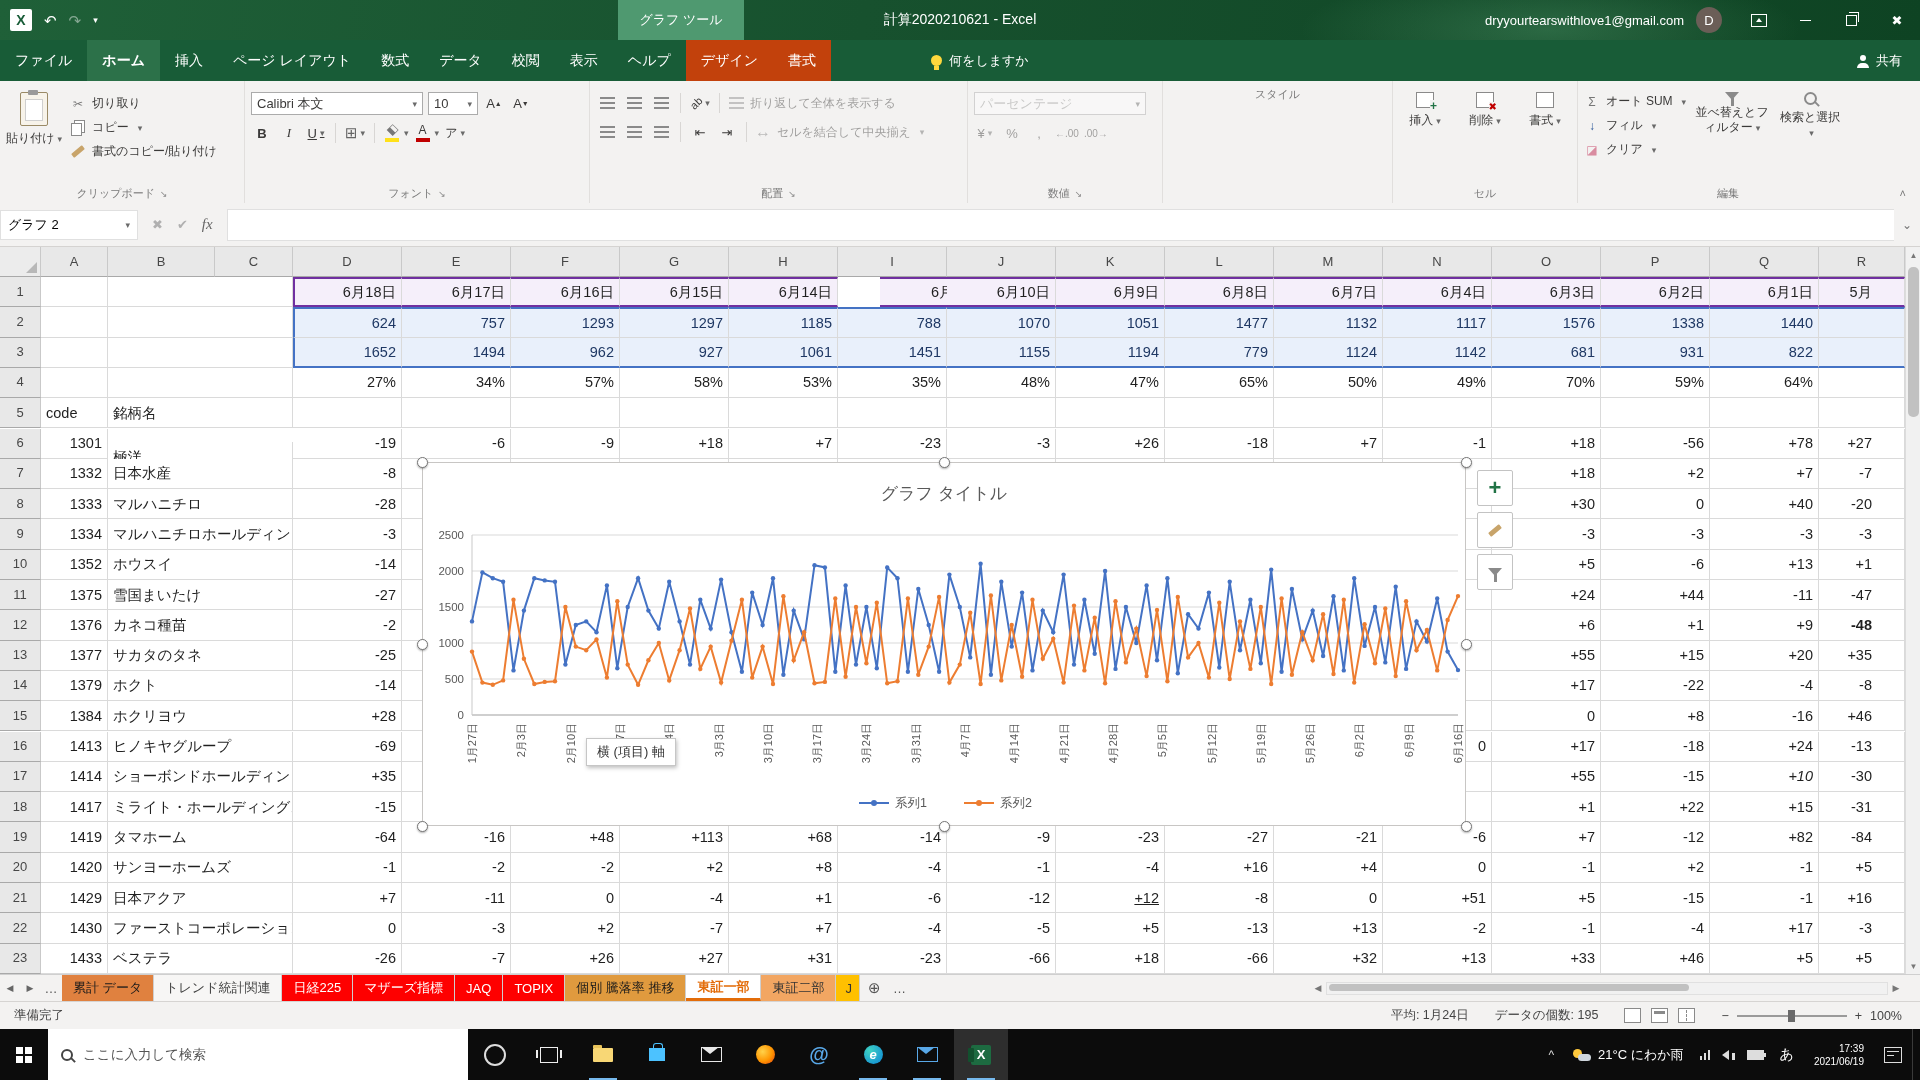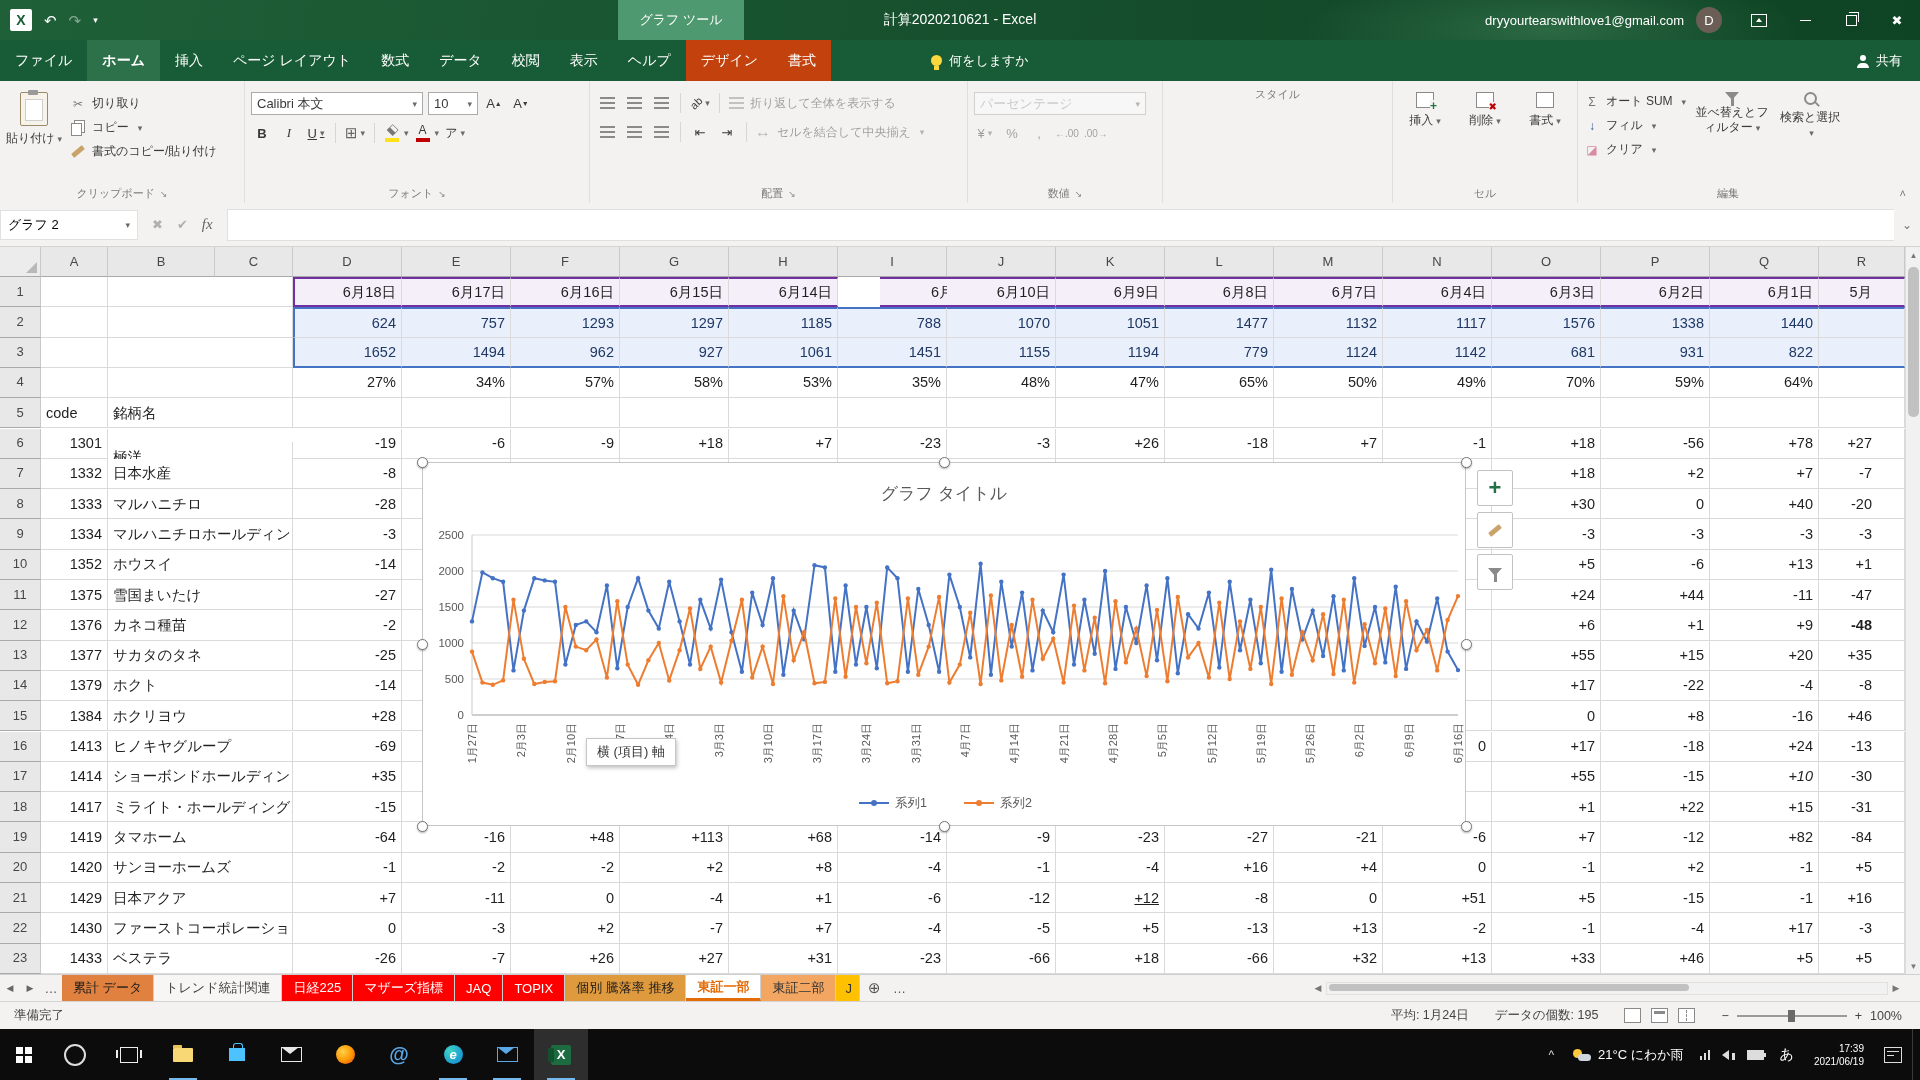--- a/index.html
+++ b/index.html
@@ -1239,20 +1239,24 @@
 
   <div id="taskbar">
     <div class="tb-start">
         <div class="winlogo">
           <div></div>
           <div></div>
           <div></div>
           <div></div>
         </div>
       </div>
+    <div class="tb-search">
+      <span class="mag-d"></span>
+      <span>ここに入力して検索</span>
+    </div>
     <div class="tb-ico">
         <div class="cortana"></div>
       </div>
     <div class="tb-ico">
         <div class="taskview"></div>
       </div>
     <div class="tb-ico open">
         <div class="folder"></div>
       </div>
     <div class="tb-ico">

